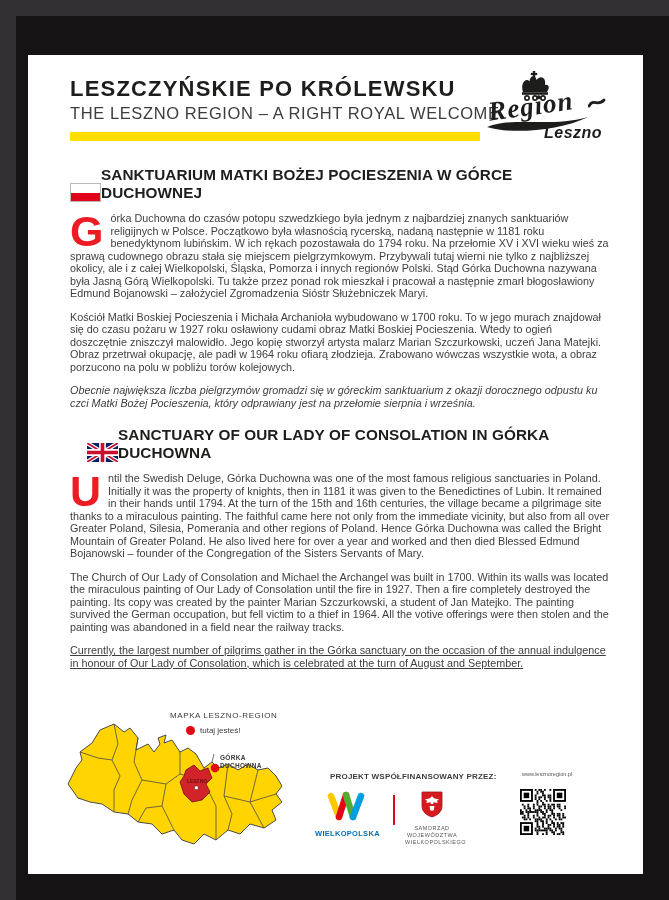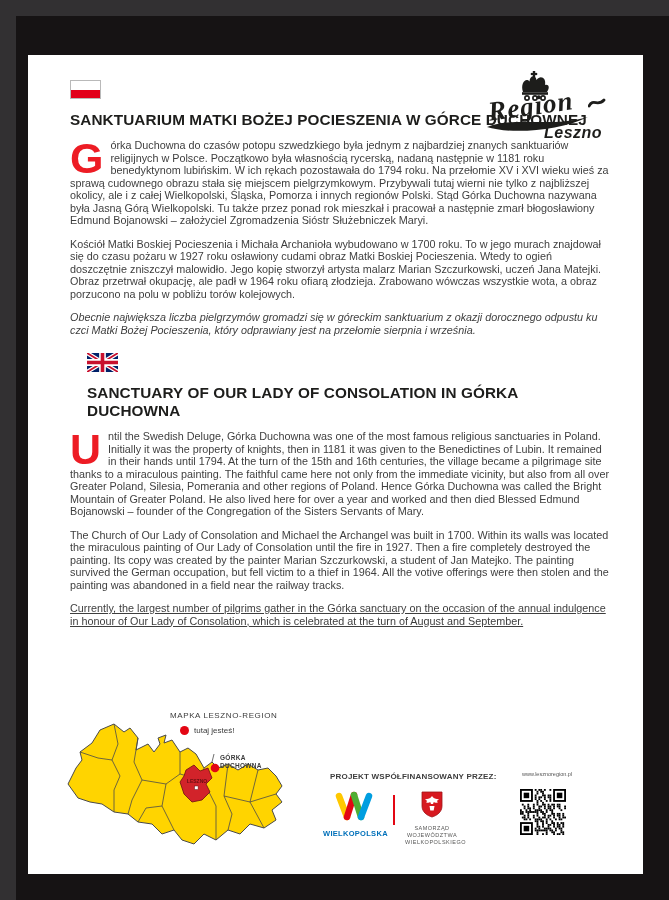--- a/index.html
+++ b/index.html
@@ -31,62 +31,67 @@
     font-family:"Liberation Serif", serif;font-style:italic;font-weight:bold;
     font-size:27px;color:#1d1d1b;letter-spacing:1px;transform:rotate(-8deg);
   }
   .logo .tilde{position:absolute;left:102px;top:30px;}
   .logo .swoosh{position:absolute;left:0px;top:47px;}
   .logo .city-word{
     position:absolute;left:58px;top:57px;
     font-style:italic;font-weight:bold;font-size:16px;color:#1d1d1b;letter-spacing:.5px;
   }
   
-  .sec-head{display:flex;align-items:flex-start;gap:12px;margin-top:25px;flex-direction:column;}
+  .sec-head{display:flex;align-items:flex-end;margin-top:25px;}
   .sec-head.en{margin-top:17px;margin-left:17px;}
   .sec-head h3{font-size:15.3px;font-weight:bold;color:#1d1d1b;margin:0;letter-spacing:0.1px;}
   .flag-pl{width:31px;height:19px;border:1px solid #b9b9b9;box-sizing:border-box;
     display:flex;flex-direction:column;flex-shrink:0;}
   .flag-pl .w{flex:1;background:#fff;}
   .flag-pl .r{flex:1;background:#E2001A;}
   .flag-uk{width:31px;height:19px;flex-shrink:0;display:block;}
   
   p.body{font-size:10.8px;line-height:12.5px;color:#3e3e3e;margin:10px 0 0 0;}
   .dropcap{
     float:left;color:#ED1C24;font-weight:bold;font-size:43px;line-height:33px;
     margin:3px 7px 0 0;
   }
   
   .map-svg{position:absolute;left:34px;top:655px;}
   .map-title{position:absolute;left:142px;top:656px;font-size:8px;font-weight:normal;
     letter-spacing:0.6px;color:#3a3a3a;}
-  .map-legend{position:absolute;left:152px;top:671px;display:flex;align-items:center;gap:5px;}
+  .map-legend{position:absolute;left:158px;top:671px;display:flex;align-items:center;gap:5px;}
   .map-legend .dot{width:9px;height:9px;border-radius:50%;background:#E30613;display:inline-block;}
   .map-legend .txt{font-size:8px;color:#3a3a3a;}
   .gorka-label{position:absolute;left:192px;top:699px;width:52px;font-size:6.5px;
     font-weight:bold;color:#3a3a3a;line-height:7.5px;letter-spacing:0.3px;}
   
   .funding{position:absolute;left:302px;top:717px;font-size:8px;font-weight:bold;
     letter-spacing:0.2px;color:#3d3d3d;}
-  .wlkp{position:absolute;left:295px;top:734px;width:62px;text-align:center;}
+  .wlkp{position:absolute;left:287px;top:734px;width:62px;text-align:center;}
   .wlkp-label{display:block;font-size:7.5px;font-weight:bold;color:#0070BA;
     letter-spacing:0.3px;margin-top:2px;}
   .divider{position:absolute;left:365px;top:740px;width:2px;height:30px;background:#E30613;}
   .herb{position:absolute;left:377px;top:736px;width:54px;text-align:center;}
   .herb-label{display:block;font-size:5.5px;color:#575756;letter-spacing:0.5px;line-height:7px;margin-top:3px;}
   .site{position:absolute;left:494px;top:716px;font-size:5.5px;color:#555;}
   .qr{position:absolute;left:492px;top:734px;}
 </style>
 </head>
 <body>
 
 <div class="board"></div>
 
 <div class="panel" style="position:absolute;">
 
+  <div class="head">
+    <h1 class="title">LESZCZYŃSKIE PO KRÓLEWSKU</h1>
+    <div class="subtitle">THE LESZNO REGION – A RIGHT ROYAL WELCOME</div>
+    <div class="accent-bar"></div>
+  </div>
 
   <div class="logo">
     <svg class="crown" width="36" height="32" viewBox="0 0 36 32">
       <path d="M18,1 V8" stroke="#1d1d1b" stroke-width="2.4" fill="none"></path>
       <path d="M14.8,4 h6.4" stroke="#1d1d1b" stroke-width="2.2" fill="none"></path>
       <path d="M7,22 C4,13 10,7 13.5,11.5 C13.5,5.5 19.5,4 20.5,10 C24.5,4.5 30.5,8 29,15 C33,14 34,18 31,22 Z" fill="#1d1d1b"></path>
       <path d="M6,23.5 h26" stroke="#1d1d1b" stroke-width="2.6"></path>
       <circle cx="11" cy="28" r="2.1" fill="none" stroke="#1d1d1b" stroke-width="1.7"></circle>
       <circle cx="19" cy="28" r="2.1" fill="none" stroke="#1d1d1b" stroke-width="1.7"></circle>
       <circle cx="27" cy="28" r="2.1" fill="none" stroke="#1d1d1b" stroke-width="1.7"></circle>

